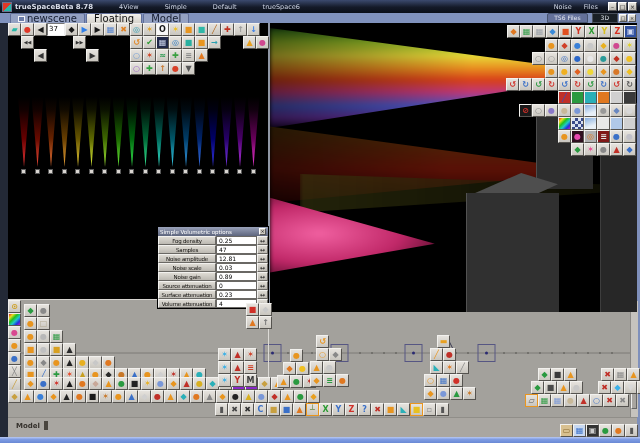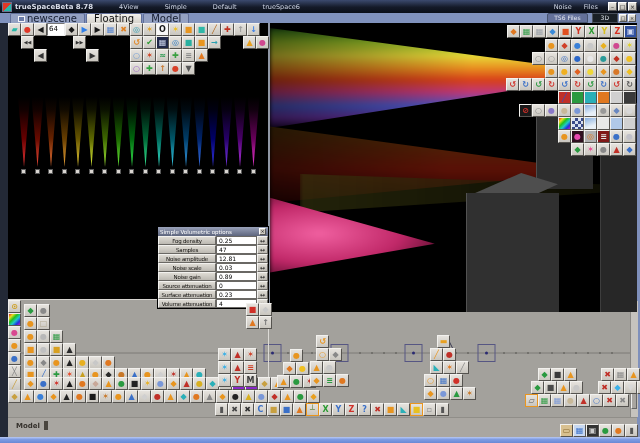--- a/index.html
+++ b/index.html
@@ -299,21 +299,21 @@
       <div class="strip" style="left: 8px; top: 23px;">
         <div class="icell">
           <span style="color: rgb(40, 184, 168);">▰</span>
         </div>
         <div class="icell">
           <span style="color: rgb(224, 56, 40);">●</span>
         </div>
         <div class="icell">
           <span style="color: rgb(24, 24, 24);">◀</span>
         </div>
-        <div class="icell ifield" style="width: 18px;">64</div>
+        <div class="icell ifield" style="width: 18px;">37</div>
         <div class="icell">
           <span style="color: rgb(24, 24, 24);">◆</span>
         </div>
         <div class="icell">
           <span style="color: rgb(47, 127, 232);">▶</span>
         </div>
         <div class="icell">
           <span style="color: rgb(24, 24, 24);">▶</span>
         </div>
         <div class="icell">

